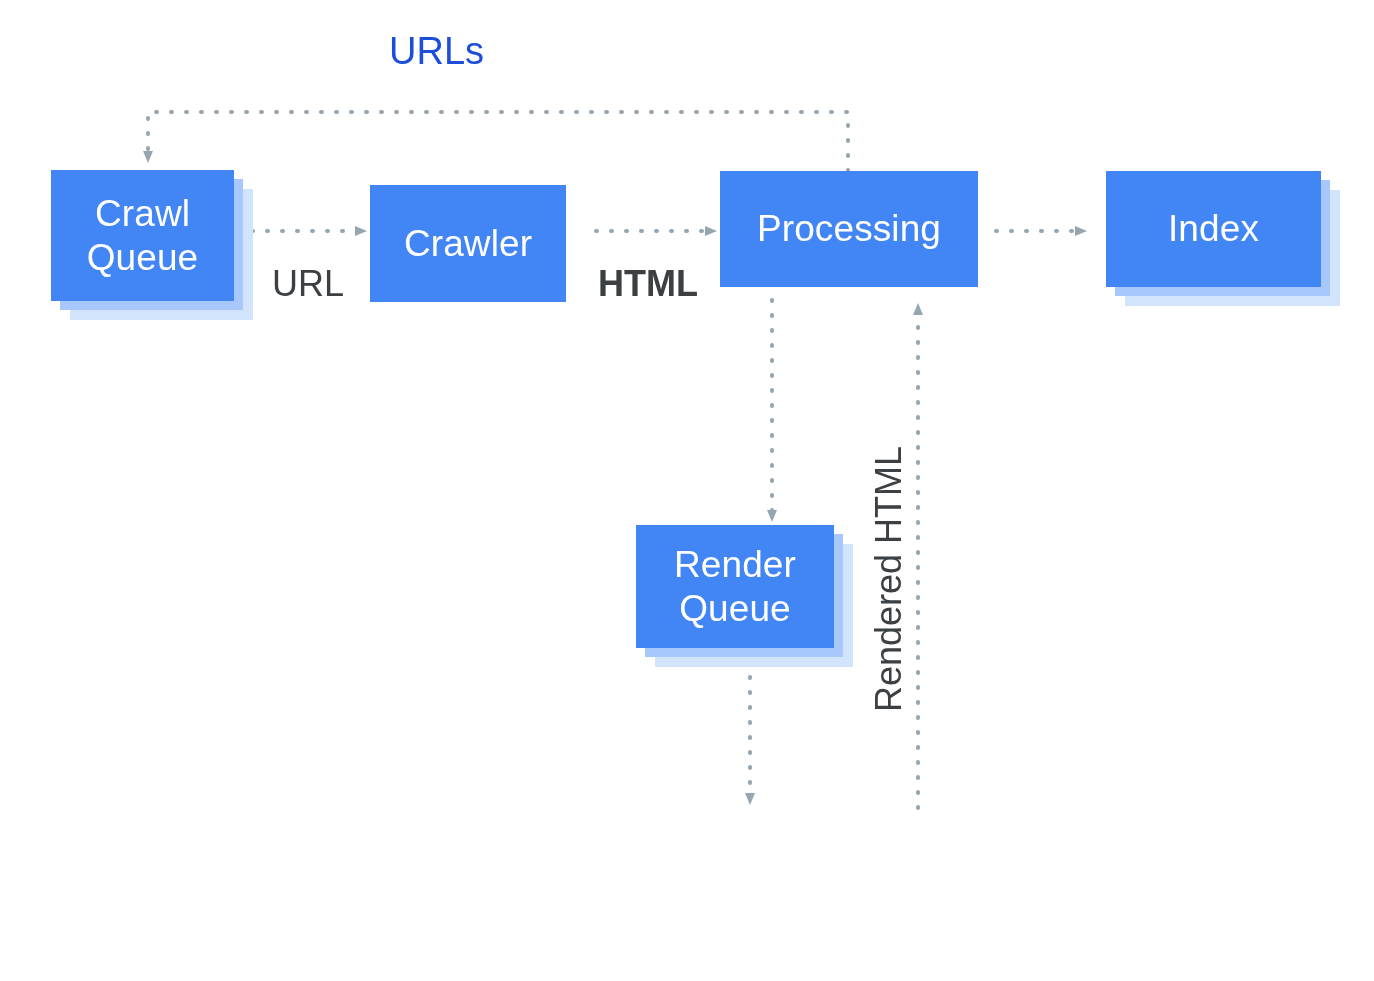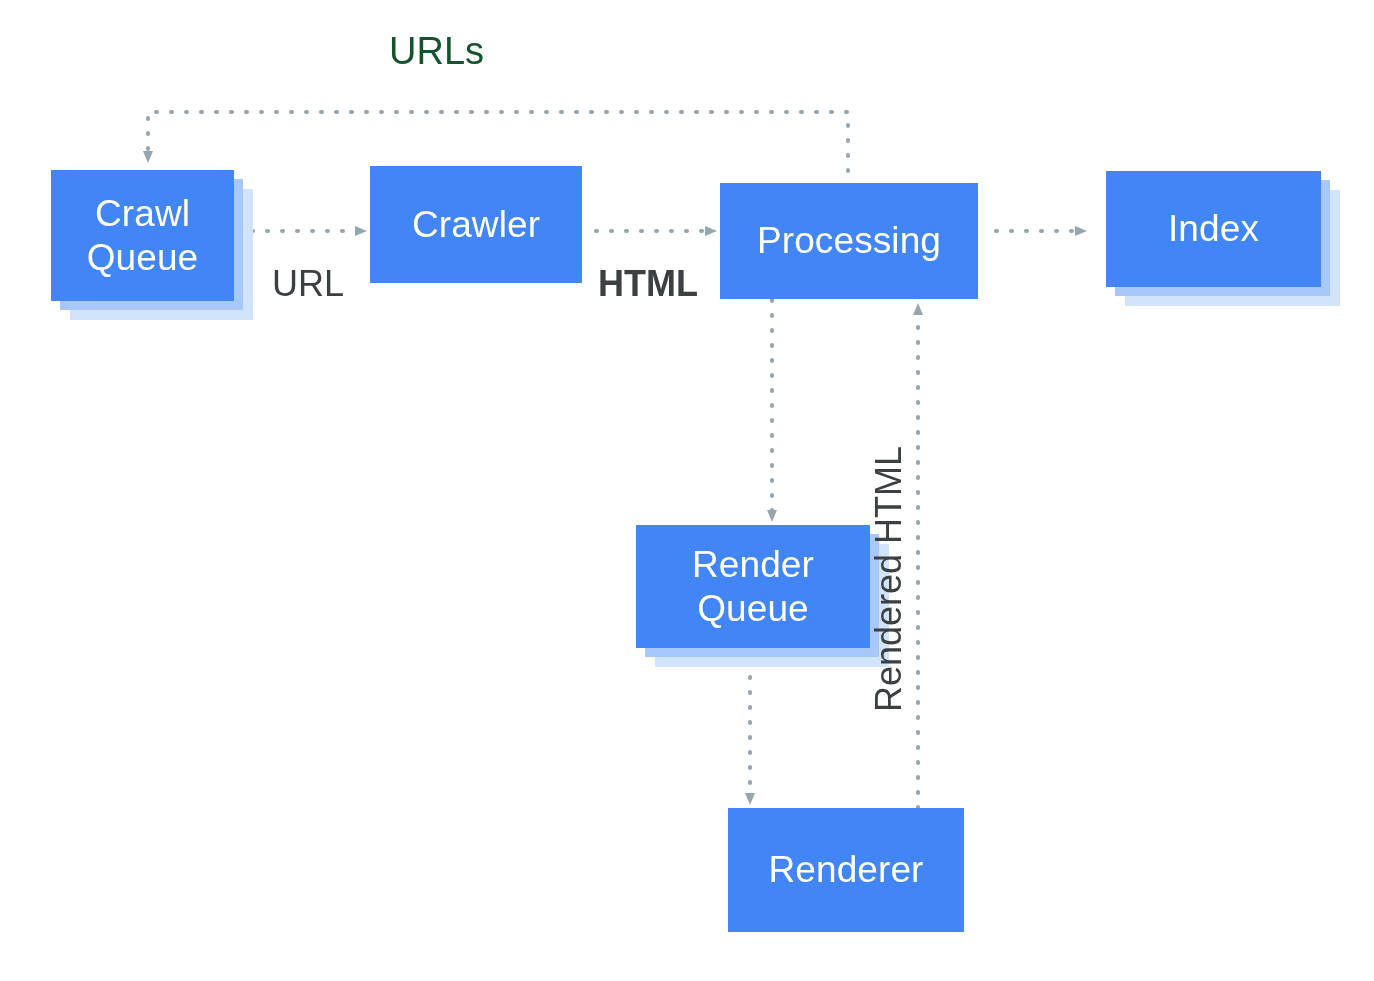--- a/index.html
+++ b/index.html
@@ -78,21 +78,21 @@
     font-weight: 400;
     white-space: nowrap;
     z-index: 4;
   }
   .edge-label.vertical {
     transform-origin: 0 0;
     transform: rotate(-90deg);
   }
   .title-label {
     position: absolute;
-    color: #14532d;
+    color: #1d4ed8;
     font-family: "Liberation Sans", sans-serif;
     font-size: 38px;
     font-weight: 400;
     white-space: nowrap;
     z-index: 4;
   }
 </style>
 </head>
 <body>
 
@@ -142,54 +142,49 @@
 
   <div class="node" style="left:51px; top:170px; width:183px; height:131px;">
     <div class="stack-back"></div>
     <div class="stack-mid"></div>
     <div class="node-face">
       <span class="node-label">Crawl
 Queue</span>
     </div>
   </div>
 
-  <div class="node" style="left:370px; top:166px; width:212px; height:117px;">
+  <div class="node" style="left:370px; top:185px; width:196px; height:117px;">
     <div class="node-face">
       <span class="node-label">Crawler</span>
     </div>
   </div>
 
-  <div class="node" style="left:720px; top:171px; width:258px; height:116px;margin-top:12px;">
+  <div class="node" style="left:720px; top:171px; width:258px; height:116px;">
     <div class="node-face">
       <span class="node-label">Processing</span>
     </div>
   </div>
 
   <div class="node" style="left:1090px; top:171px; width:215px; height:116px;margin-left:16px;">
     <div class="stack-back"></div>
     <div class="stack-mid"></div>
     <div class="node-face">
       <span class="node-label">Index</span>
     </div>
   </div>
 
-  <div class="node" style="left:636px; top:525px; width:234px; height:123px;">
+  <div class="node" style="left:636px; top:525px; width:198px; height:123px;">
     <div class="stack-back"></div>
     <div class="stack-mid"></div>
     <div class="node-face">
       <span class="node-label">Render
 Queue</span>
     </div>
   </div>
 
-  <div class="node" style="left:728px; top:808px; width:236px; height:124px;">
-    <div class="node-face">
-      <span class="node-label">Renderer</span>
-    </div>
-  </div>
 
   <div class="title-label" style="left:389px; top:30px;">URLs</div>
 
   <div class="edge-label" style="left:272px; top:263px;text-align:center;">URL</div>
 
   <div class="edge-label" style="left:598px; top:263px;font-weight:bold;">HTML</div>
 
   <div class="edge-label vertical" style="left:868px; top:712px;">Rendered HTML</div>
 
 </div>

